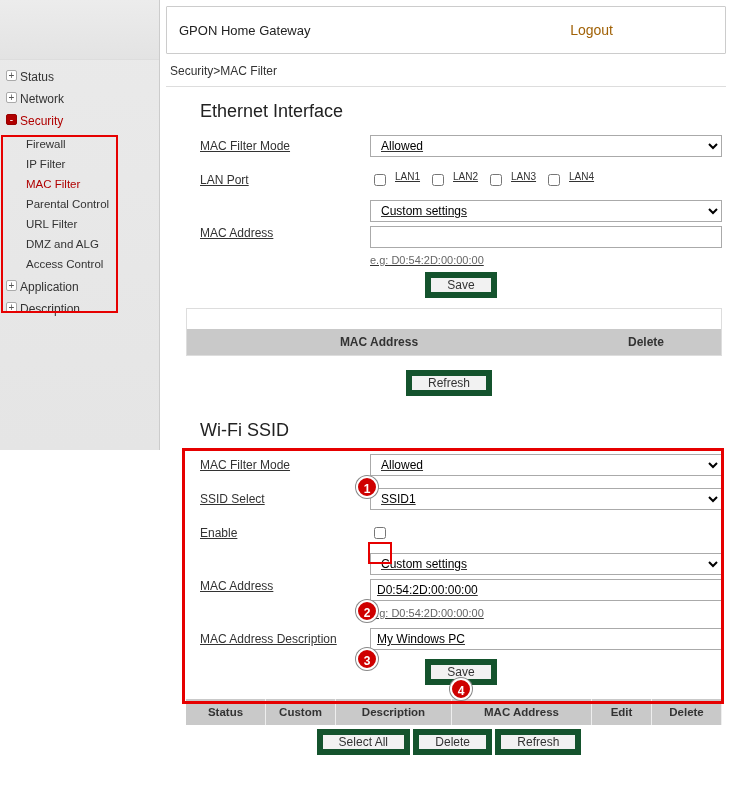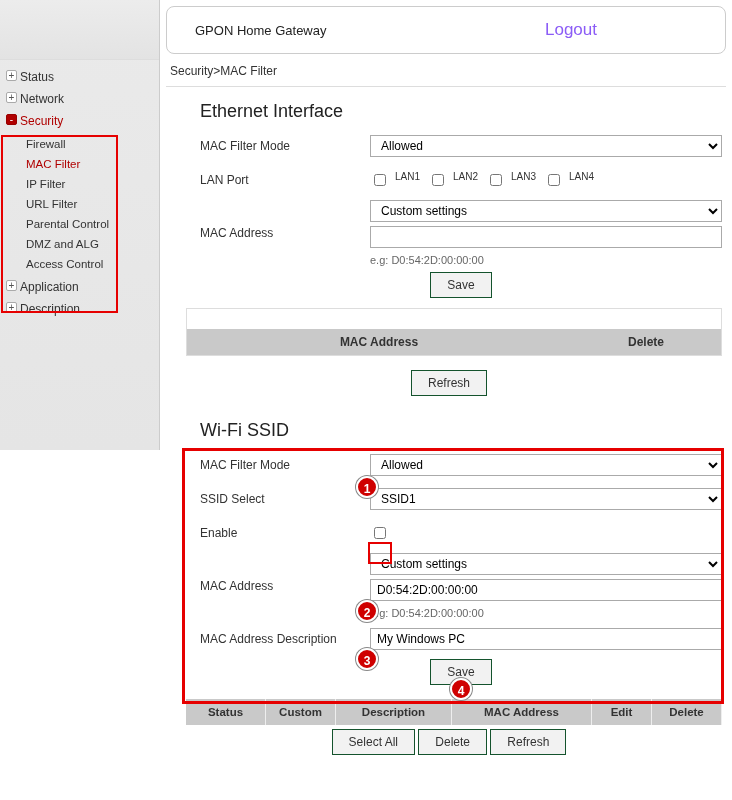--- a/index.html
+++ b/index.html
@@ -73,46 +73,47 @@
 
   .main {
     position: absolute;
     left: 166px; top: 0;
     right: 0;
     padding: 0;
   }
   .topbar {
     height: 48px;
     border: 1px solid #ccc;
-    border-radius: 8px;
+    border-radius: 1px;
     display: flex;
     align-items: center;
-    padding: 0 28px;
+    padding: 0 12px;
     margin: 6px 6px 0 0;
     background: #fff;
   }
   .topbar .title { flex: 0 0 auto; font-size: 13px; color: #222; }
   .topbar .spacer { flex: 1; }
-  .topbar .logout { color: #8b5cf6; font-size: 17px; cursor: pointer; margin-right:100px;margin-left:32px;}
+  .topbar .logout { color: #a16207; font-size: 14px; cursor: pointer; margin-right:100px;margin-left:32px;}
   .crumb {
     padding: 10px 0 8px 4px;
     color: #333;
     font-size: 12px;
     border-bottom: 1px solid #ddd;
     margin-right: 6px;
   }
 
   .section-title {
     font-size: 18px;
     color: #222;
     margin: 14px 0 10px 34px;
   }
   .form {
     margin-left: 34px;
     margin-right: 10px;
+    text-decoration: underline;
   }
   .row {
     display: flex;
     align-items: center;
     min-height: 28px;
     margin-bottom: 6px;
   }
   .row .lbl {
     width: 170px;
     font-size: 12px;
@@ -127,21 +128,21 @@
     padding: 0 6px;
     font-size: 12px;
   }
   .hint { font-size: 11px; color: #666; margin-left: 204px; margin-top:2px;}
   .hint.inctl { margin-left: 0; }
   .btn {
     display: inline-block;
     height: 26px;
     padding: 0 16px;
     background: #f2f2f2;
-    border: 1px solid #14532d;
+    border: 6px solid #14532d;
     font-size: 12px;
     color: #333;
     cursor: pointer;
   }
   .btn-row { text-align:center; margin: 6px 0 10px 0;}
   .tbl {
     margin: 6px 10px 0 20px;
     border: 1px solid #ddd;
   }
   .tbl-head {
@@ -218,24 +219,24 @@
       <div class="nav-item">
         <span class="plus">+</span>
         <span>Network</span>
       </div>
       <div class="nav-item active">
         <span class="plus" style="background:#b00000;color:#fff;border-color:#900">-</span>
         <span>Security</span>
       </div>
       <div class="sub-nav">
         <div class="sub-item"><span>Firewall</span></div>
+        <div class="sub-item"><span>IP Filter</span></div>
         <div class="sub-item active"><span>MAC Filter</span></div>
-        <div class="sub-item"><span>IP Filter</span></div>
+        <div class="sub-item"><span>Parental Control</span></div>
         <div class="sub-item"><span>URL Filter</span></div>
-        <div class="sub-item"><span>Parental Control</span></div>
         <div class="sub-item"><span>DMZ and ALG</span></div>
         <div class="sub-item"><span>Access Control</span></div>
       </div>
       <div class="nav-item">
         <span class="plus">+</span>
         <span>Application</span>
       </div>
       <div class="nav-item">
         <span class="plus">+</span>
         <span>Description</span>

